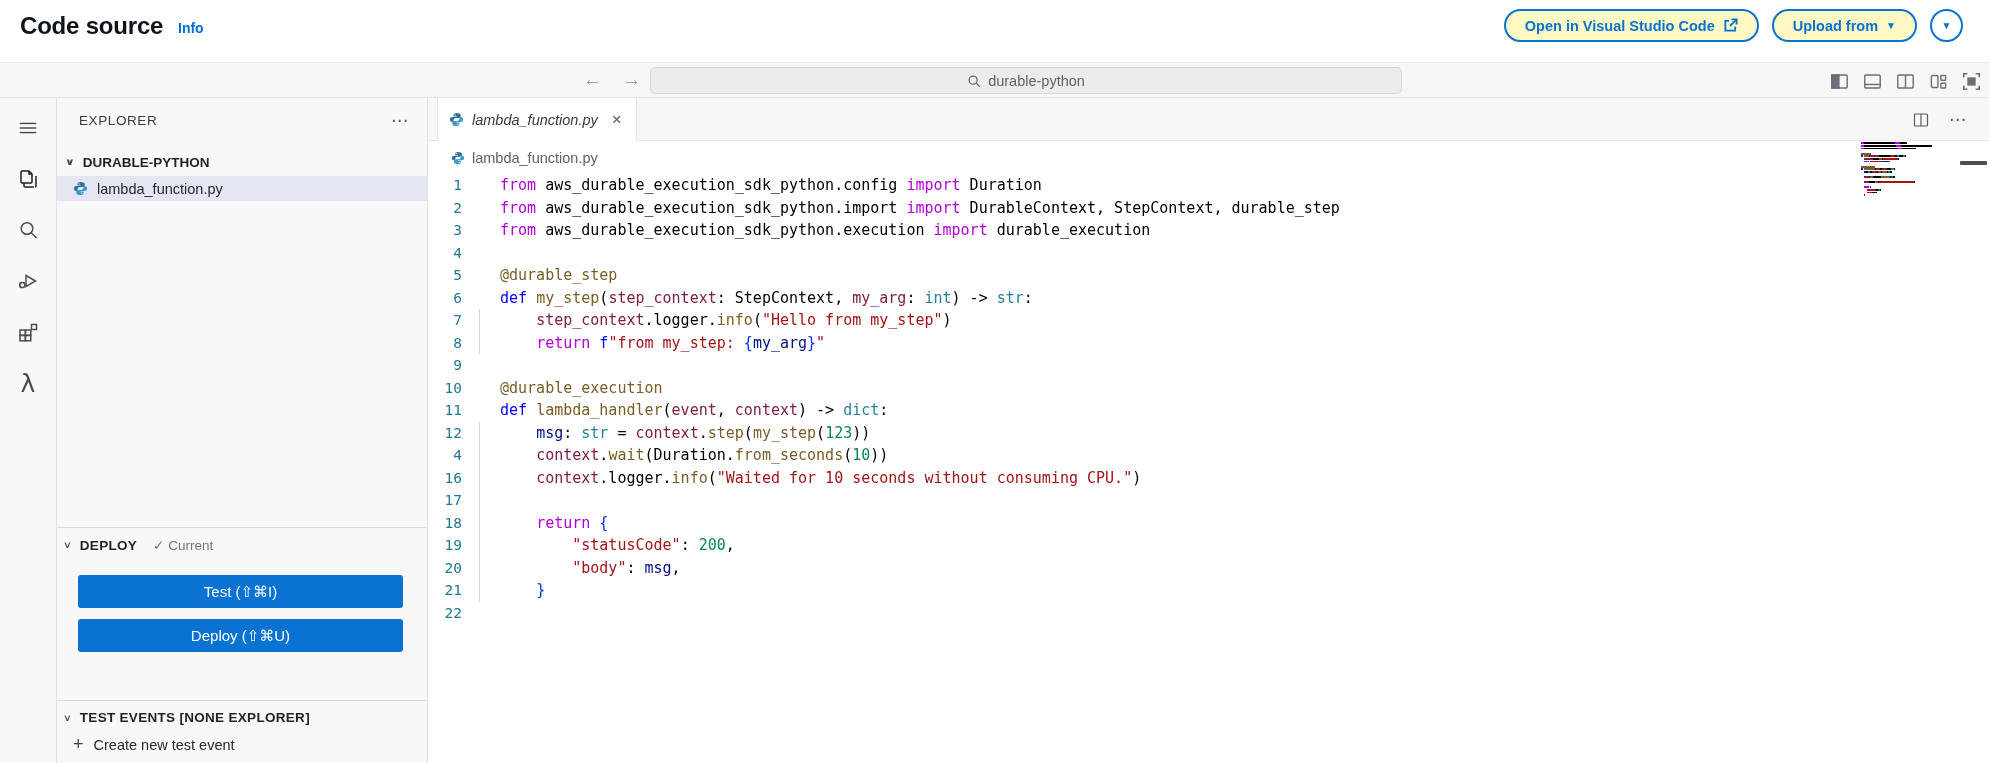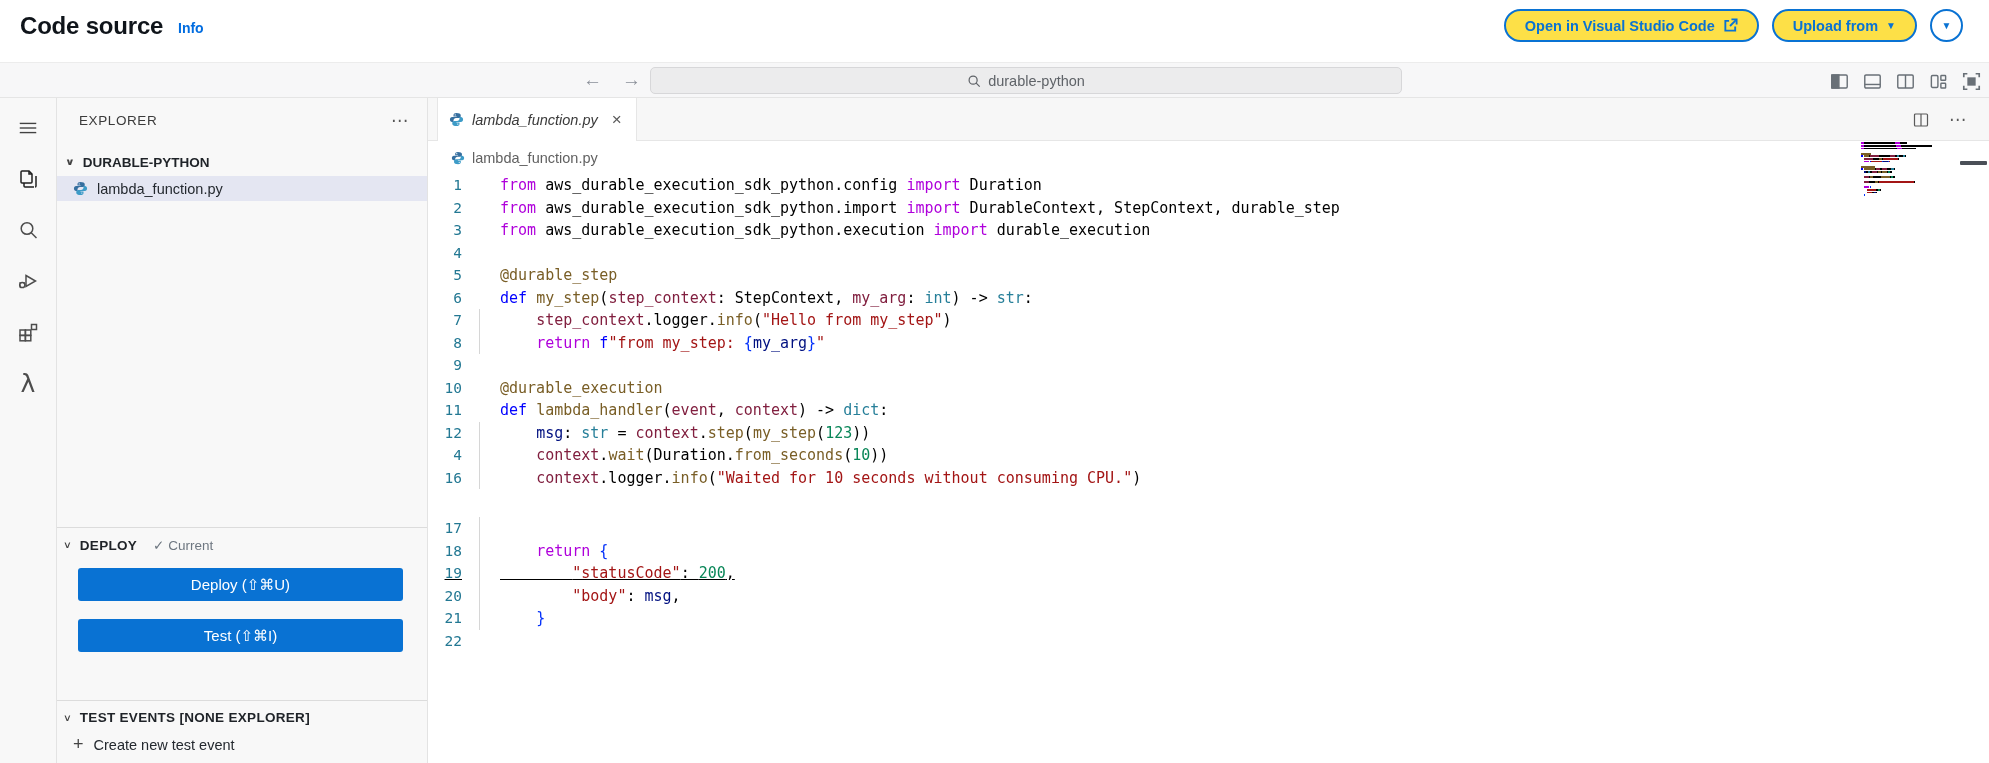--- a/index.html
+++ b/index.html
@@ -4,21 +4,21 @@
 <style>
   * { box-sizing: border-box; margin: 0; padding: 0; }
   html,body { width:1989px; height:763px; overflow:hidden; background:#fff;
     font-family:"Liberation Sans","DejaVu Sans",sans-serif; }
 
   
   .aws-header { position:relative; height:62px; background:#fff; }
   .page-title { position:absolute; left:20px; top:12px; font-size:24px; font-weight:700; color:#0f141a; letter-spacing:-0.2px; }
   .info-link  { position:absolute; left:178px; top:20px; font-size:14px; font-weight:700; color:#006ce0; cursor:pointer; }
   .header-actions { position:absolute; right:26px; top:9px; display:flex; gap:13px; align-items:center; }
-  .btn-outline { height:33px; border:2px solid #0972d3; border-radius:17px; background:#fde047; color:#0972d3;
+  .btn-outline { height:33px; border:2px solid #0972d3; border-radius:17px; background:#fef9c3; color:#0972d3;
     font-weight:700; font-size:14.5px; padding:0 19px; display:flex; align-items:center; gap:8px; cursor:pointer; white-space:nowrap; }
   .btn-circle { width:33px; height:33px; border-radius:50%; border:2px solid #0972d3; color:#0972d3;
     display:flex; align-items:center; justify-content:center; font-size:10px; background:#fff; cursor:pointer; }
   .caret { font-size:10px; }
 
   
   .ed-toolbar { position:relative; height:36px; background:#f7f7f8; border-top:1px solid #ececec; border-bottom:1px solid #e5e5e5; }
   .nav-arrows { position:absolute; left:583px; top:0; height:34px; display:flex; align-items:center; gap:20px; color:#8a8f98; font-size:19px; }
   .nav-arrows span { cursor:pointer; }
   .searchbox { position:absolute; left:650px; top:4px; width:752px; height:27px; background:#ececed; border:1px solid #d7d7d9;
@@ -228,22 +228,22 @@
 
     <div class="side-section deploy-sec">
       <div class="sec-header">
         <span class="chev">∨</span>
         <span class="sec-title">DEPLOY</span>
         <span class="sec-status">
           <span>✓</span>
           <span>Current</span>
         </span>
       </div>
+      <button class="btn-primary second">Test (⇧⌘I)</button>
       <button class="btn-primary">Deploy (⇧⌘U)</button>
-      <button class="btn-primary second">Test (⇧⌘I)</button>
     </div>
 
     <div class="side-section testev-sec">
       <div class="sec-header">
         <span class="chev">∨</span>
         <span class="sec-title">TEST EVENTS [NONE EXPLORER]</span>
       </div>
       <div class="create-row">
         <span class="plus">+</span>
         <span>Create new test event</span>
@@ -339,31 +339,31 @@
         <div class="code-line" style="position: relative;">
           <span class="iguide"></span>
           <span class="ln">4</span>
           <span class="lc"><span style="color: rgb(0, 0, 0);">    </span><span style="color: rgb(129, 31, 63);">context</span><span style="color: rgb(0, 0, 0);">.</span><span style="color: rgb(121, 94, 38);">wait</span><span style="color: rgb(0, 0, 0);">(Duration.</span><span style="color: rgb(121, 94, 38);">from_seconds</span><span style="color: rgb(0, 0, 0);">(</span><span style="color: rgb(9, 134, 88);">10</span><span style="color: rgb(0, 0, 0);">))</span></span>
         </div>
         <div class="code-line" style="position: relative;">
           <span class="iguide"></span>
           <span class="ln">16</span>
           <span class="lc"><span style="color: rgb(0, 0, 0);">    </span><span style="color: rgb(129, 31, 63);">context</span><span style="color: rgb(0, 0, 0);">.logger.</span><span style="color: rgb(121, 94, 38);">info</span><span style="color: rgb(0, 0, 0);">(</span><span style="color: rgb(163, 21, 21);">"Waited for 10 seconds without consuming CPU."</span><span style="color: rgb(0, 0, 0);">)</span></span>
         </div>
-        <div class="code-line" style="position: relative; margin-top: 28px;">
+        <div class="code-line" style="position: relative;">
           <span class="iguide"></span>
           <span class="ln">17</span>
           <span class="lc"></span>
         </div>
         <div class="code-line" style="position: relative;">
           <span class="iguide"></span>
           <span class="ln">18</span>
           <span class="lc"><span style="color: rgb(0, 0, 0);">    </span><span style="color: rgb(175, 0, 219);">return</span><span style="color: rgb(0, 0, 0);"> </span><span style="color: rgb(4, 49, 250);">{</span></span>
         </div>
-        <div class="code-line" style="position: relative; text-decoration: underline;">
+        <div class="code-line" style="position: relative;">
           <span class="iguide"></span>
           <span class="ln">19</span>
           <span class="lc"><span style="color: rgb(0, 0, 0);">        </span><span style="color: rgb(163, 21, 21);">"statusCode"</span><span style="color: rgb(0, 0, 0);">: </span><span style="color: rgb(9, 134, 88);">200</span><span style="color: rgb(0, 0, 0);">,</span></span>
         </div>
         <div class="code-line" style="position: relative;">
           <span class="iguide"></span>
           <span class="ln">20</span>
           <span class="lc"><span style="color: rgb(0, 0, 0);">        </span><span style="color: rgb(163, 21, 21);">"body"</span><span style="color: rgb(0, 0, 0);">: </span><span style="color: rgb(0, 16, 128);">msg</span><span style="color: rgb(0, 0, 0);">,</span></span>
         </div>
         <div class="code-line" style="position: relative;">

